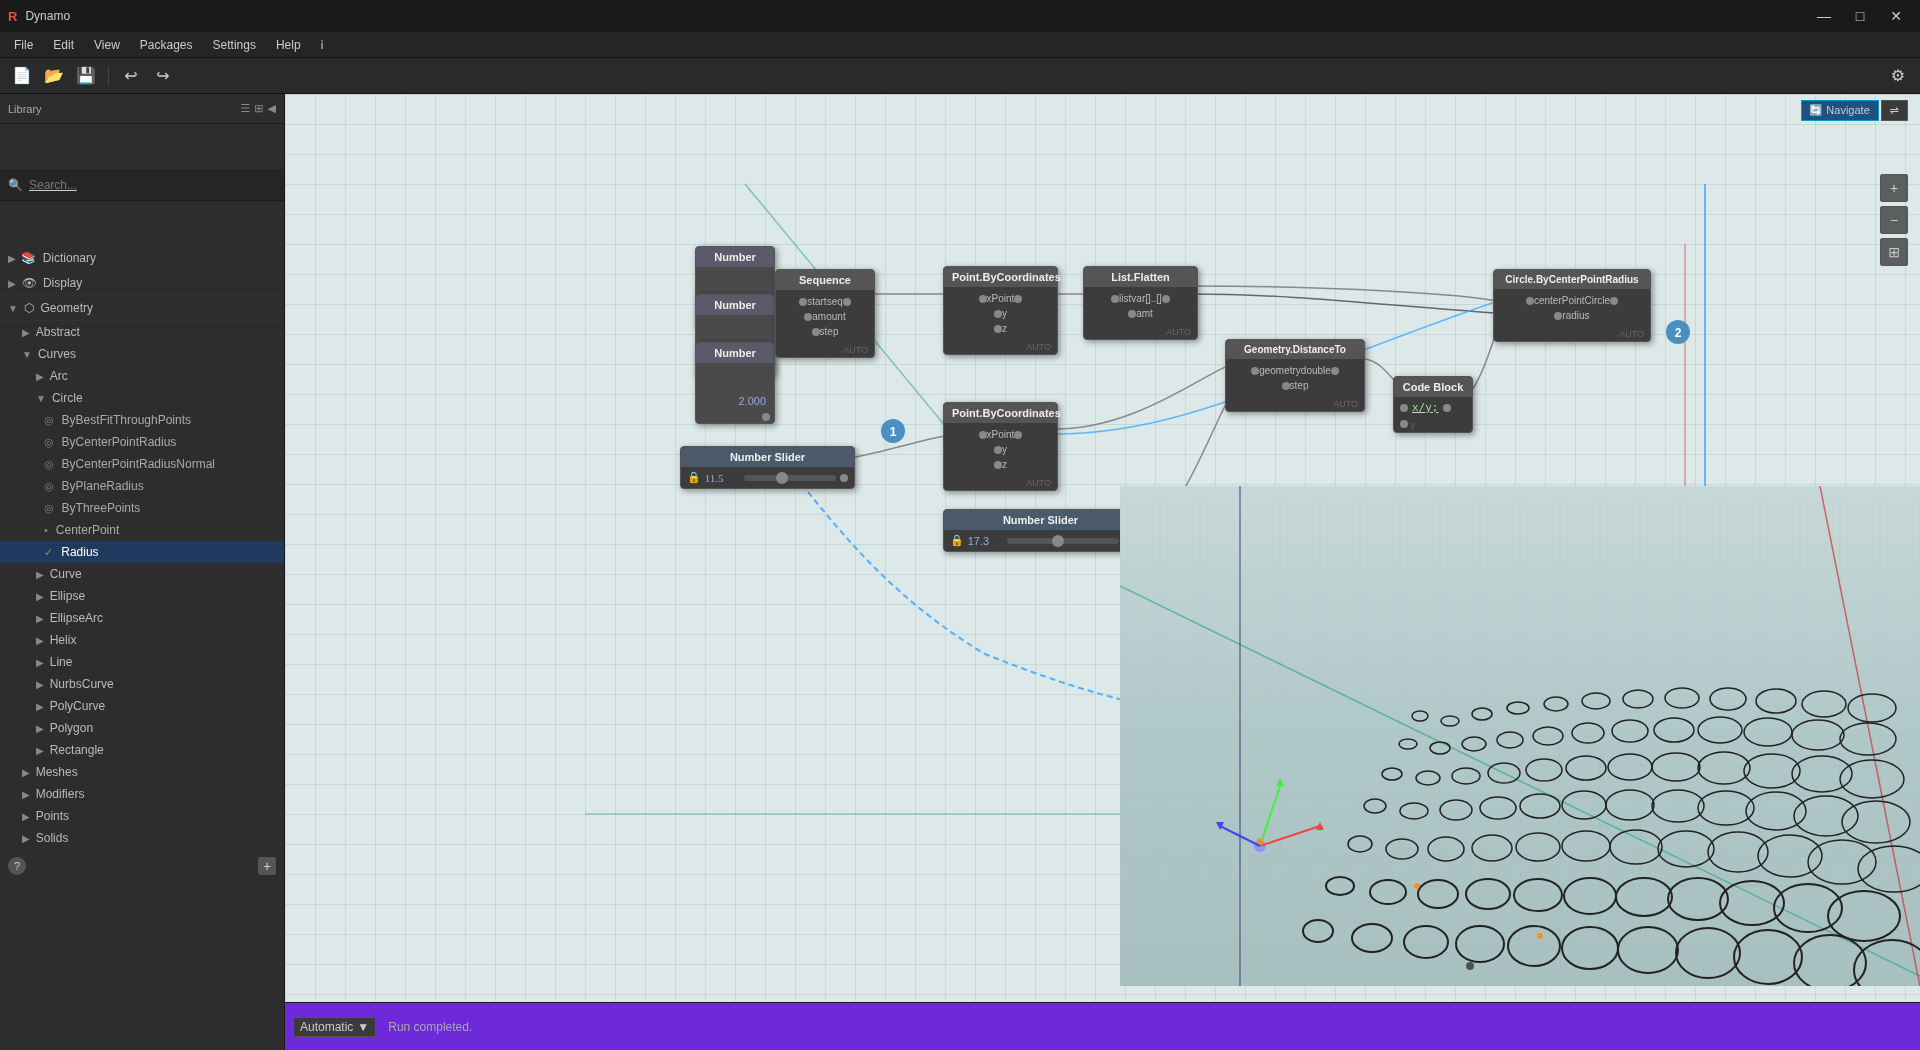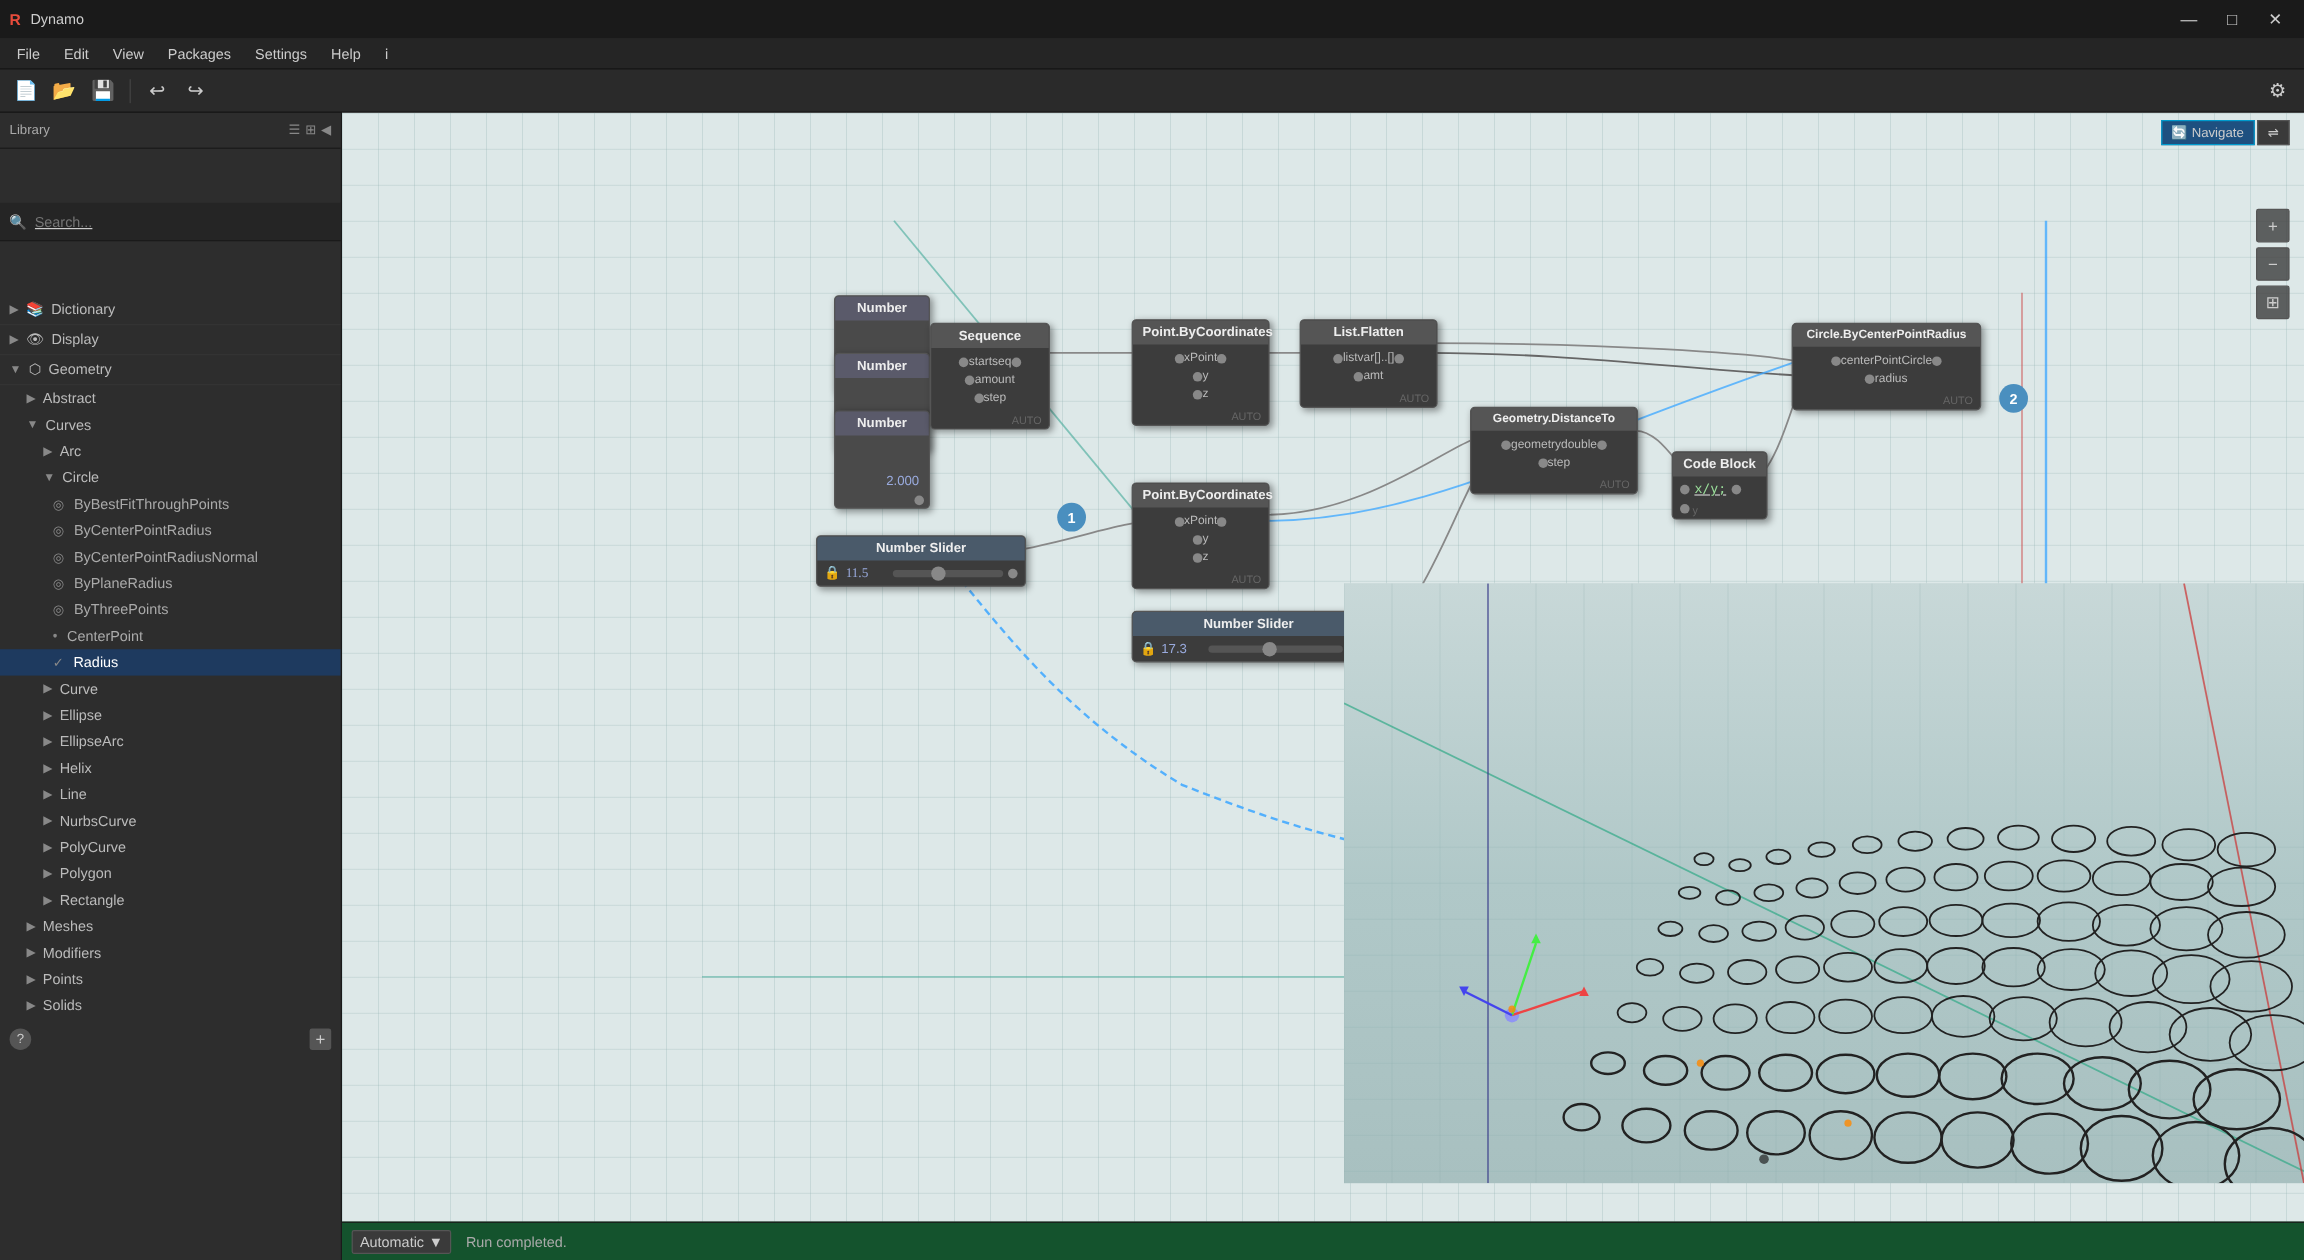--- a/index.html
+++ b/index.html
@@ -116,22 +116,22 @@
 
     
     #viewport-3d {
       position: absolute; right: 0; bottom: 32px; width: 800px; height: 500px;
       background: linear-gradient(180deg, #c8d8d8 0%, #b0c8c8 50%, #a8c0c0 100%);
       overflow: hidden;
     }
 
     
     #statusbar {
-      position: absolute; bottom: 0; left: 0; right: 0; height: 32px;
-      background: #14532d; border-top: 1px solid #1a1a1a;
+      position: absolute; bottom: 0; left: 0; right: 0; height: 48px;
+      background: #6d28d9; border-top: 1px solid #1a1a1a;
       display: flex; align-items: center; padding: 0 8px; gap: 12px;
     }
     #run-mode-dropdown {
       display: flex; align-items: center; gap: 4px;
       background: #3a3a3a; border: 1px solid #555; border-radius: 2px;
       padding: 2px 6px; cursor: pointer; font-size: 12px; color: #ccc;
     }
     #run-status { font-size: 12px; color: #aaa; }
 
     

